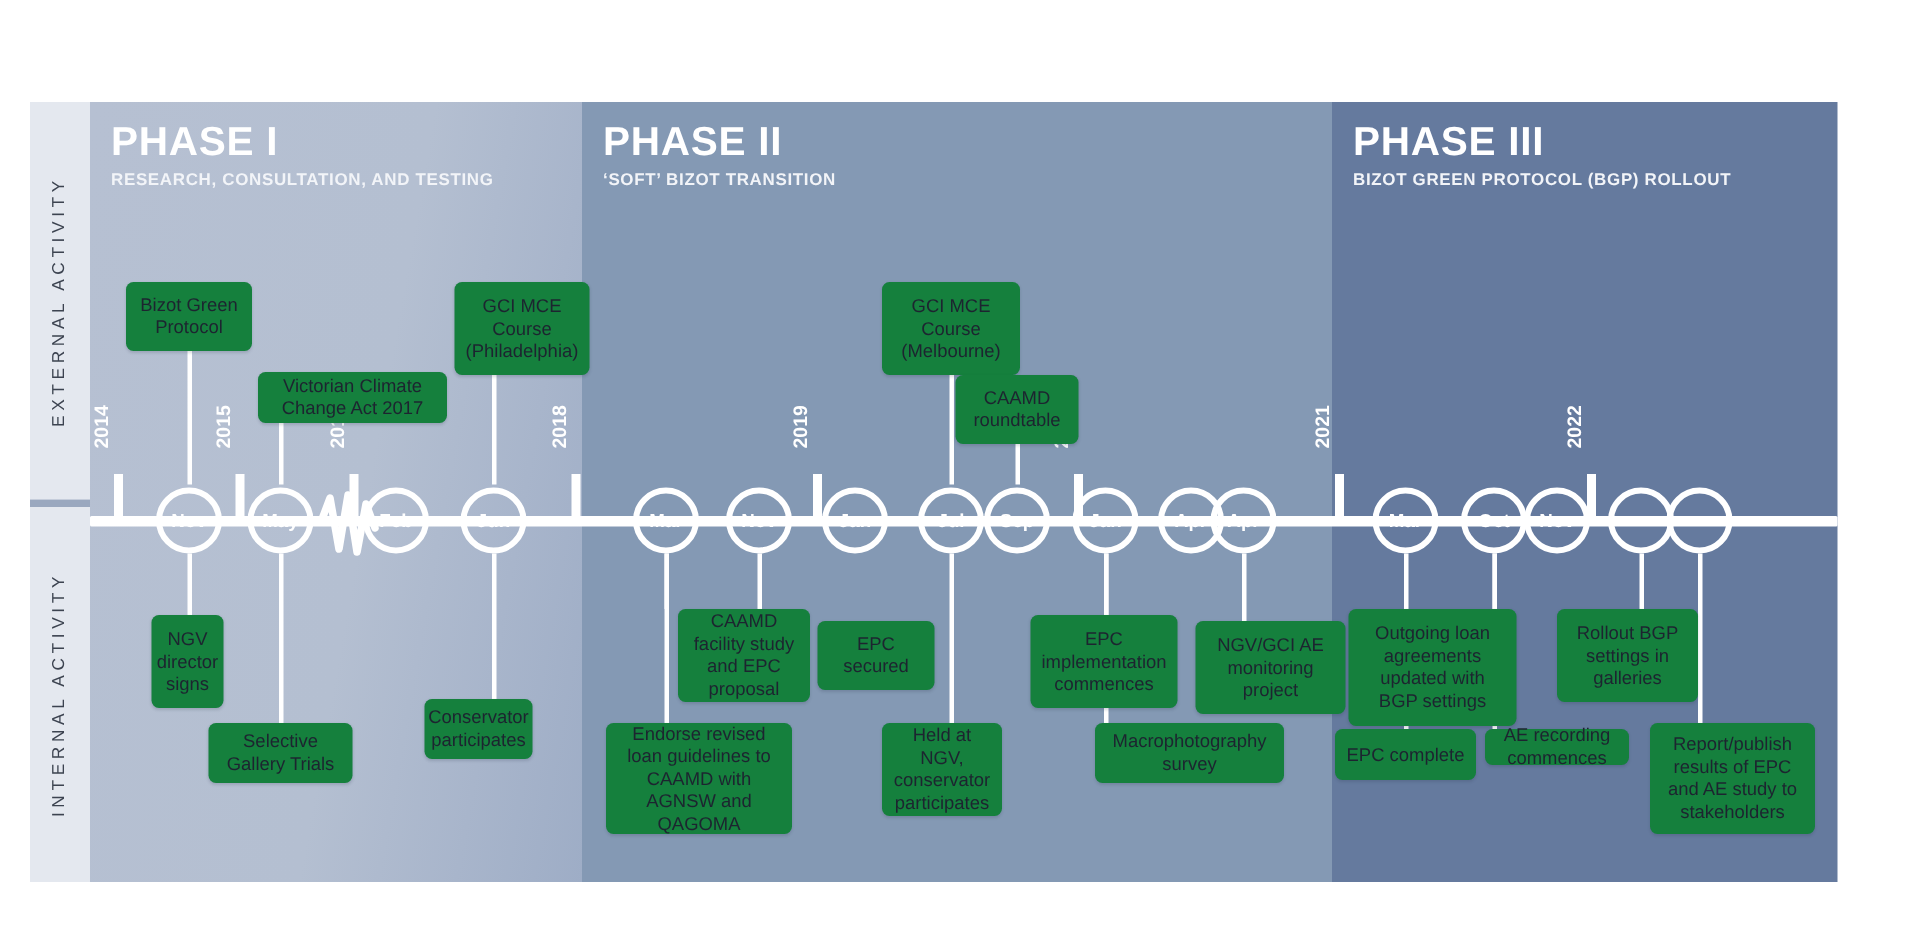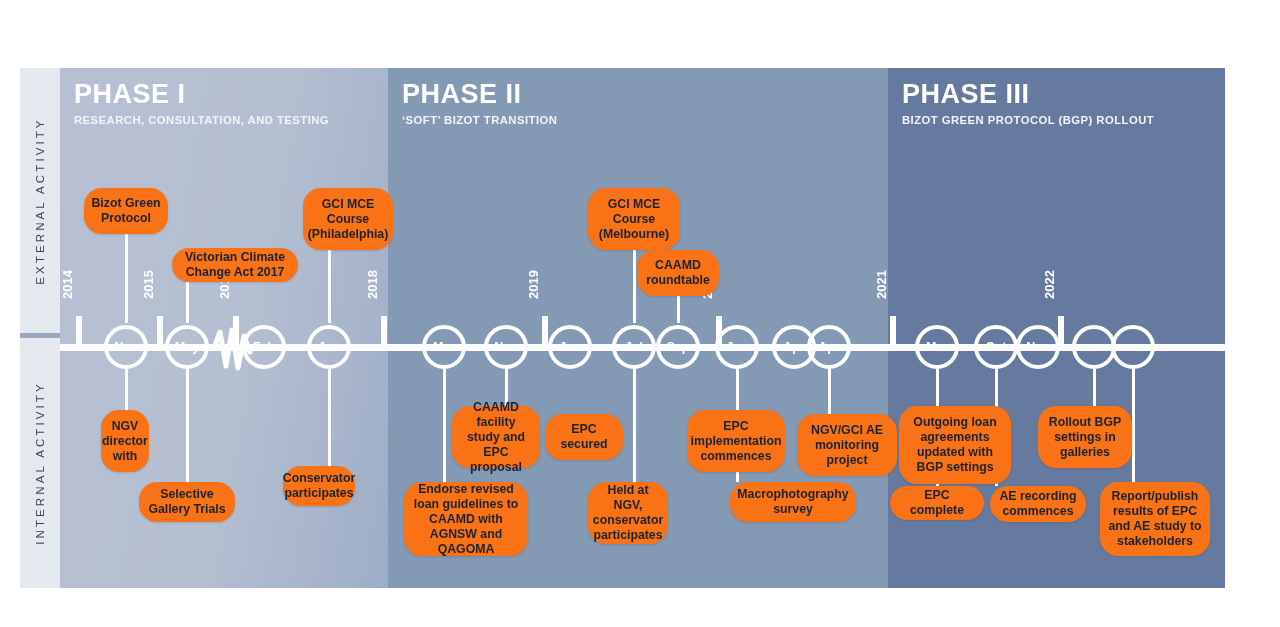--- a/index.html
+++ b/index.html
@@ -49,22 +49,22 @@
   .ylabel{
     position:absolute;color:#ffffff;font-size:13px;font-weight:700;
     white-space:nowrap;transform-origin:left bottom;transform:rotate(-90deg);
   }
 
   
   .stem{position:absolute;width:3px;background:#ffffff;}
 
   
   .box{
-    position:absolute;background:#f97316;border-radius:18px;
-    color:#1d2430;font-size:12.3px;font-weight:700;line-height:15px;
+    position:absolute;background:#15803d;border-radius:5px;
+    color:#1d2430;font-size:12.3px;font-weight:400;line-height:15px;
     text-align:center;display:flex;align-items:center;justify-content:center;
     padding:5px 7px;box-sizing:border-box;
     box-shadow:0 1px 2px rgba(40,50,70,.18);
   }
 
   
   #zigzag{position:absolute;left:212px;top:322px;width:46px;height:52px;}
 </style>
 </head>
 <body>
@@ -162,30 +162,30 @@
       <div class="node" style="left: 1016px;">Nov</div>
       <div class="node empty" style="left: 1072px;"></div>
       <div class="node empty" style="left: 1111px;"></div>
     </div>
   <div id="boxes-layer">
       <div class="box" style="left: 84px; top: 188px; width: 84px; height: 46px;">Bizot Green Protocol</div>
       <div class="box" style="left: 172px; top: 248px; width: 126px; height: 34px;">Victorian Climate Change Act 2017</div>
       <div class="box" style="left: 303px; top: 188px; width: 90px; height: 62px;">GCI MCE Course (Philadelphia)</div>
       <div class="box" style="left: 588px; top: 188px; width: 92px; height: 62px;">GCI MCE Course (Melbourne)</div>
       <div class="box" style="left: 637px; top: 250px; width: 82px; height: 46px;">CAAMD roundtable</div>
-      <div class="box" style="left: 101px; top: 410px; width: 48px; height: 62px;">NGV director with</div>
+      <div class="box" style="left: 101px; top: 410px; width: 48px; height: 62px;">NGV director signs</div>
       <div class="box" style="left: 139px; top: 482px; width: 96px; height: 40px;">Selective Gallery Trials</div>
       <div class="box" style="left: 283px; top: 466px; width: 72px; height: 40px;">Conservator participates</div>
       <div class="box" style="left: 452px; top: 406px; width: 88px; height: 62px;">CAAMD facility study and EPC proposal</div>
       <div class="box" style="left: 404px; top: 482px; width: 124px; height: 74px;">Endorse revised loan guidelines to CAAMD with AGNSW and QAGOMA</div>
       <div class="box" style="left: 545px; top: 414px; width: 78px; height: 46px;">EPC secured</div>
       <div class="box" style="left: 588px; top: 482px; width: 80px; height: 62px;">Held at NGV, conservator participates</div>
       <div class="box" style="left: 687px; top: 410px; width: 98px; height: 62px;">EPC implementation commences</div>
       <div class="box" style="left: 730px; top: 482px; width: 126px; height: 40px;">Macrophotography survey</div>
       <div class="box" style="left: 797px; top: 414px; width: 100px; height: 62px;">NGV/GCI AE monitoring project</div>
       <div class="box" style="left: 899px; top: 406px; width: 112px; height: 78px;">Outgoing loan agreements updated with BGP settings</div>
       <div class="box" style="left: 890px; top: 486px; width: 94px; height: 34px;">EPC complete</div>
-      <div class="box" style="left: 990px; top: 486px; width: 96px; height: 36px;">AE recording commences</div>
+      <div class="box" style="left: 990px; top: 486px; width: 96px; height: 24px;">AE recording commences</div>
       <div class="box" style="left: 1038px; top: 406px; width: 94px; height: 62px;">Rollout BGP settings in galleries</div>
       <div class="box" style="left: 1100px; top: 482px; width: 110px; height: 74px;">Report/publish results of EPC and AE study to stakeholders</div>
     </div>
 
 </div>
 
 </body></html>

